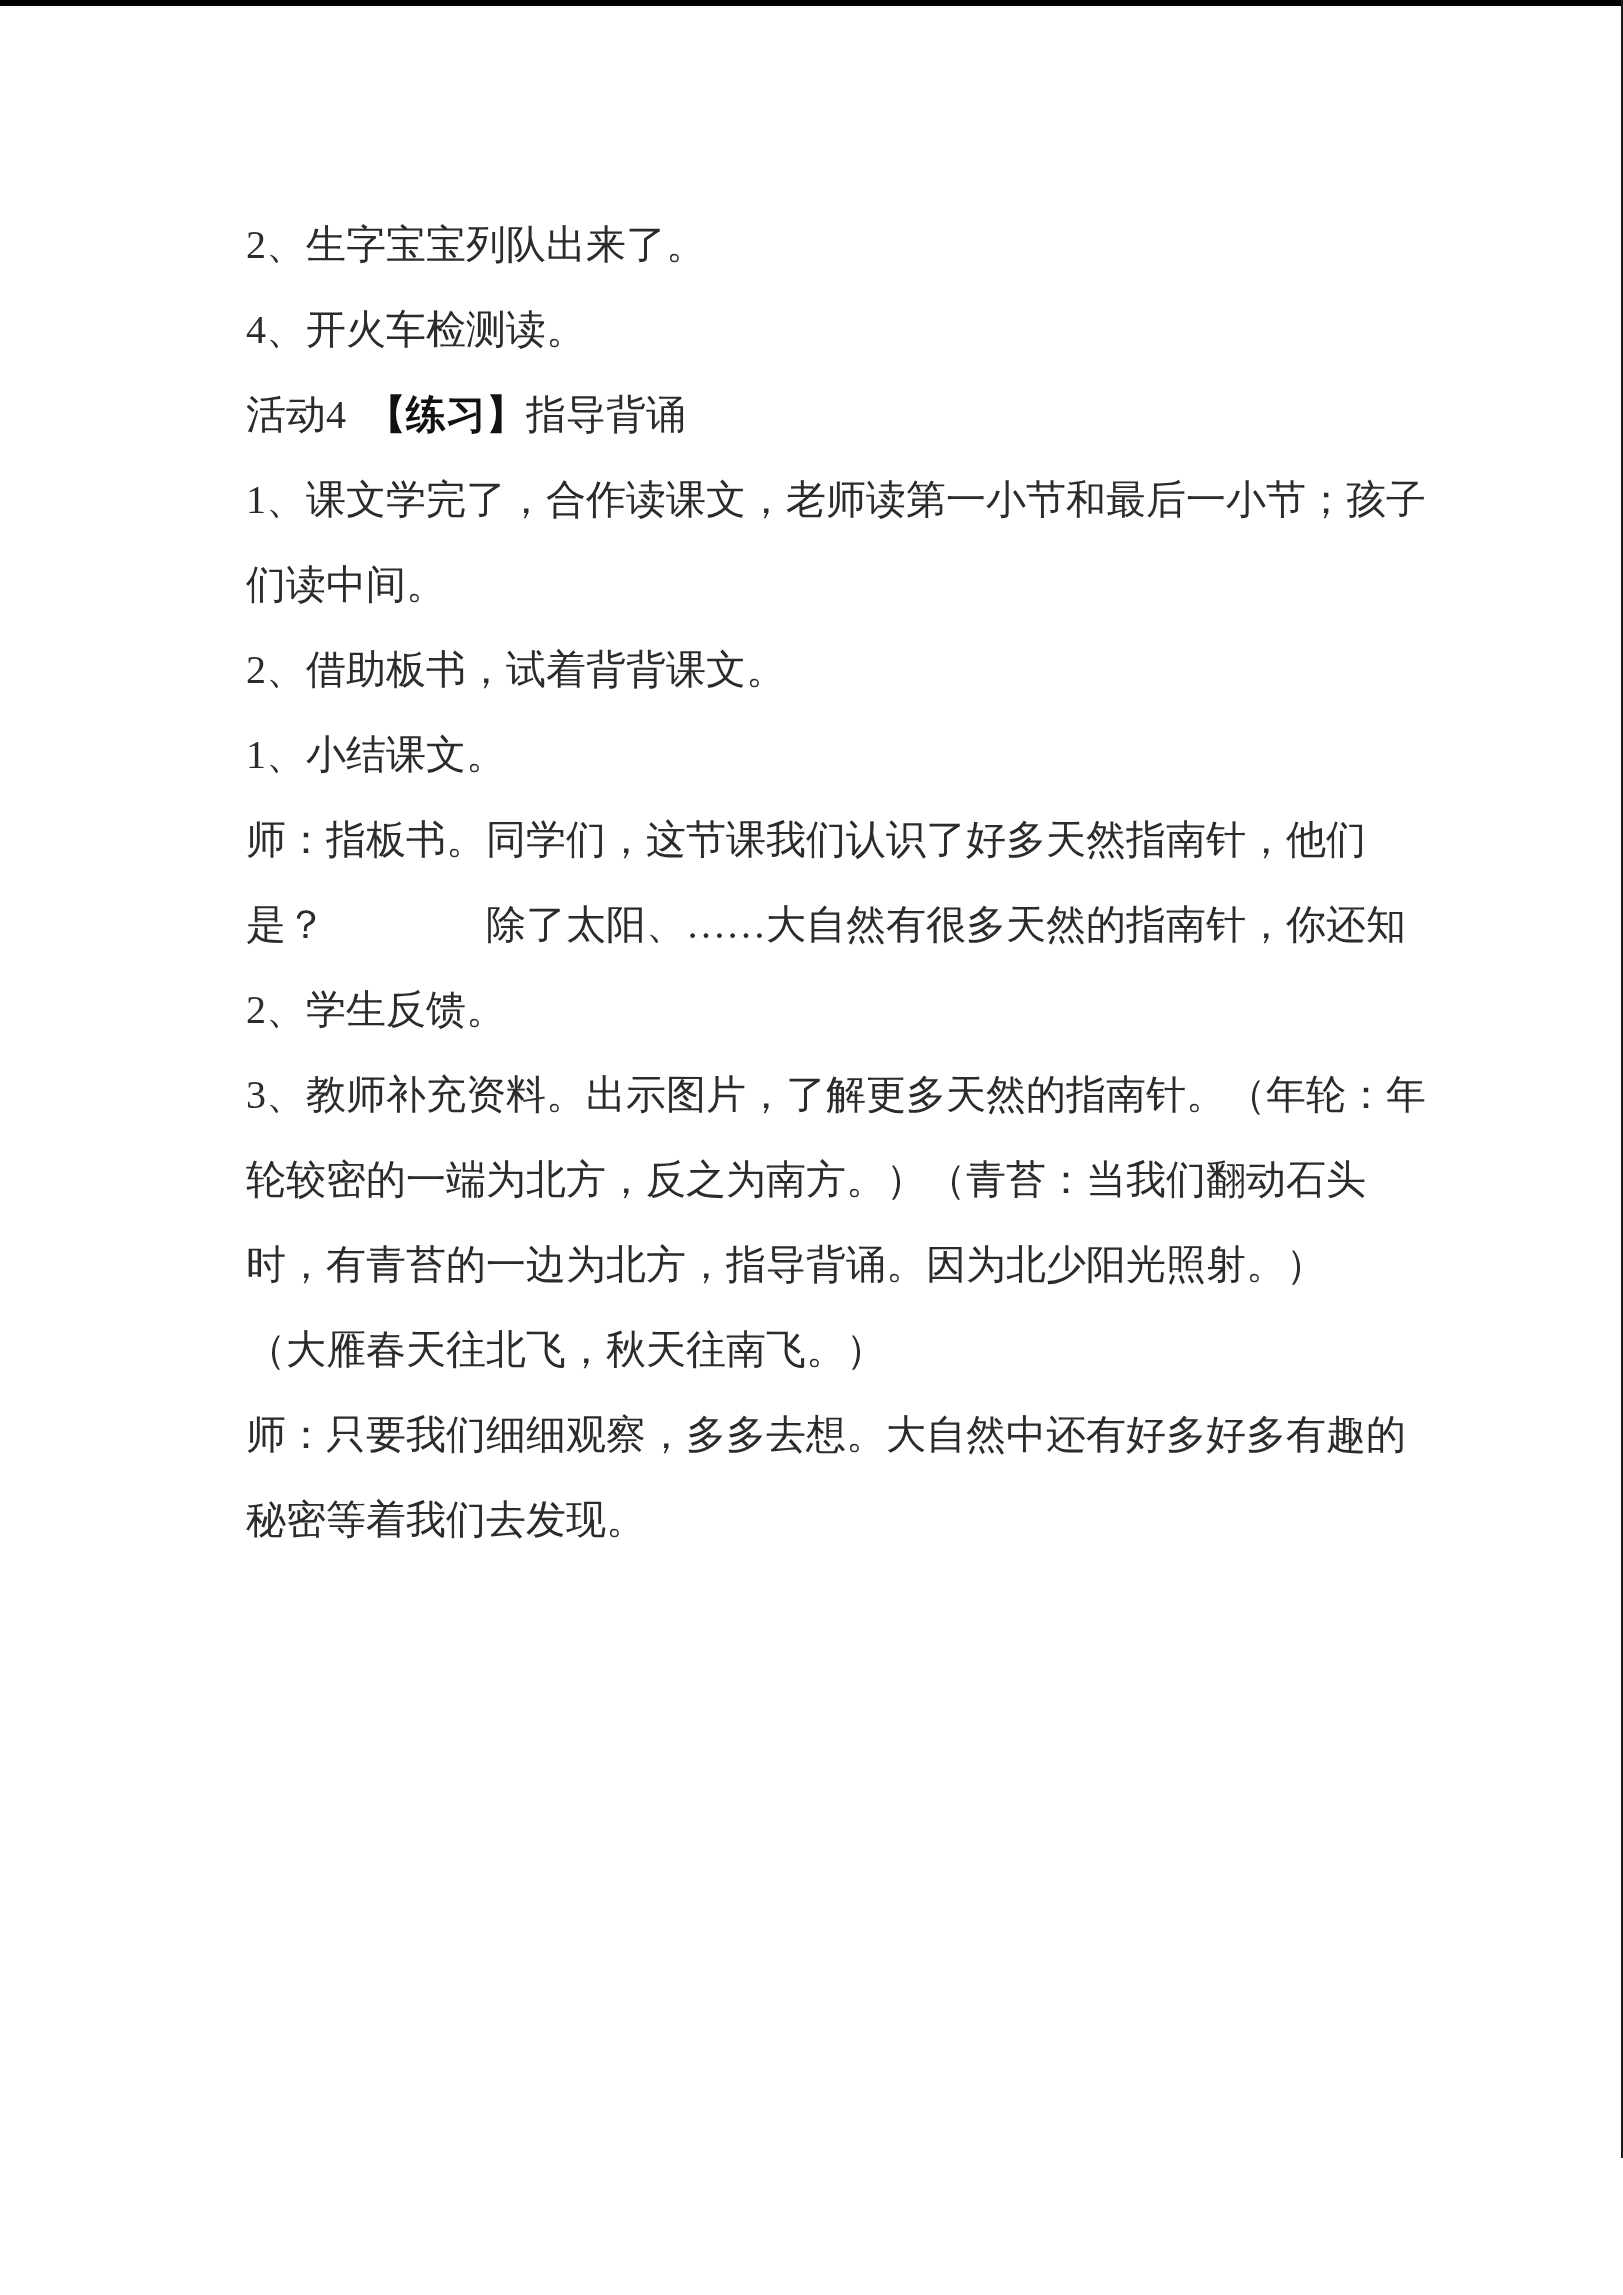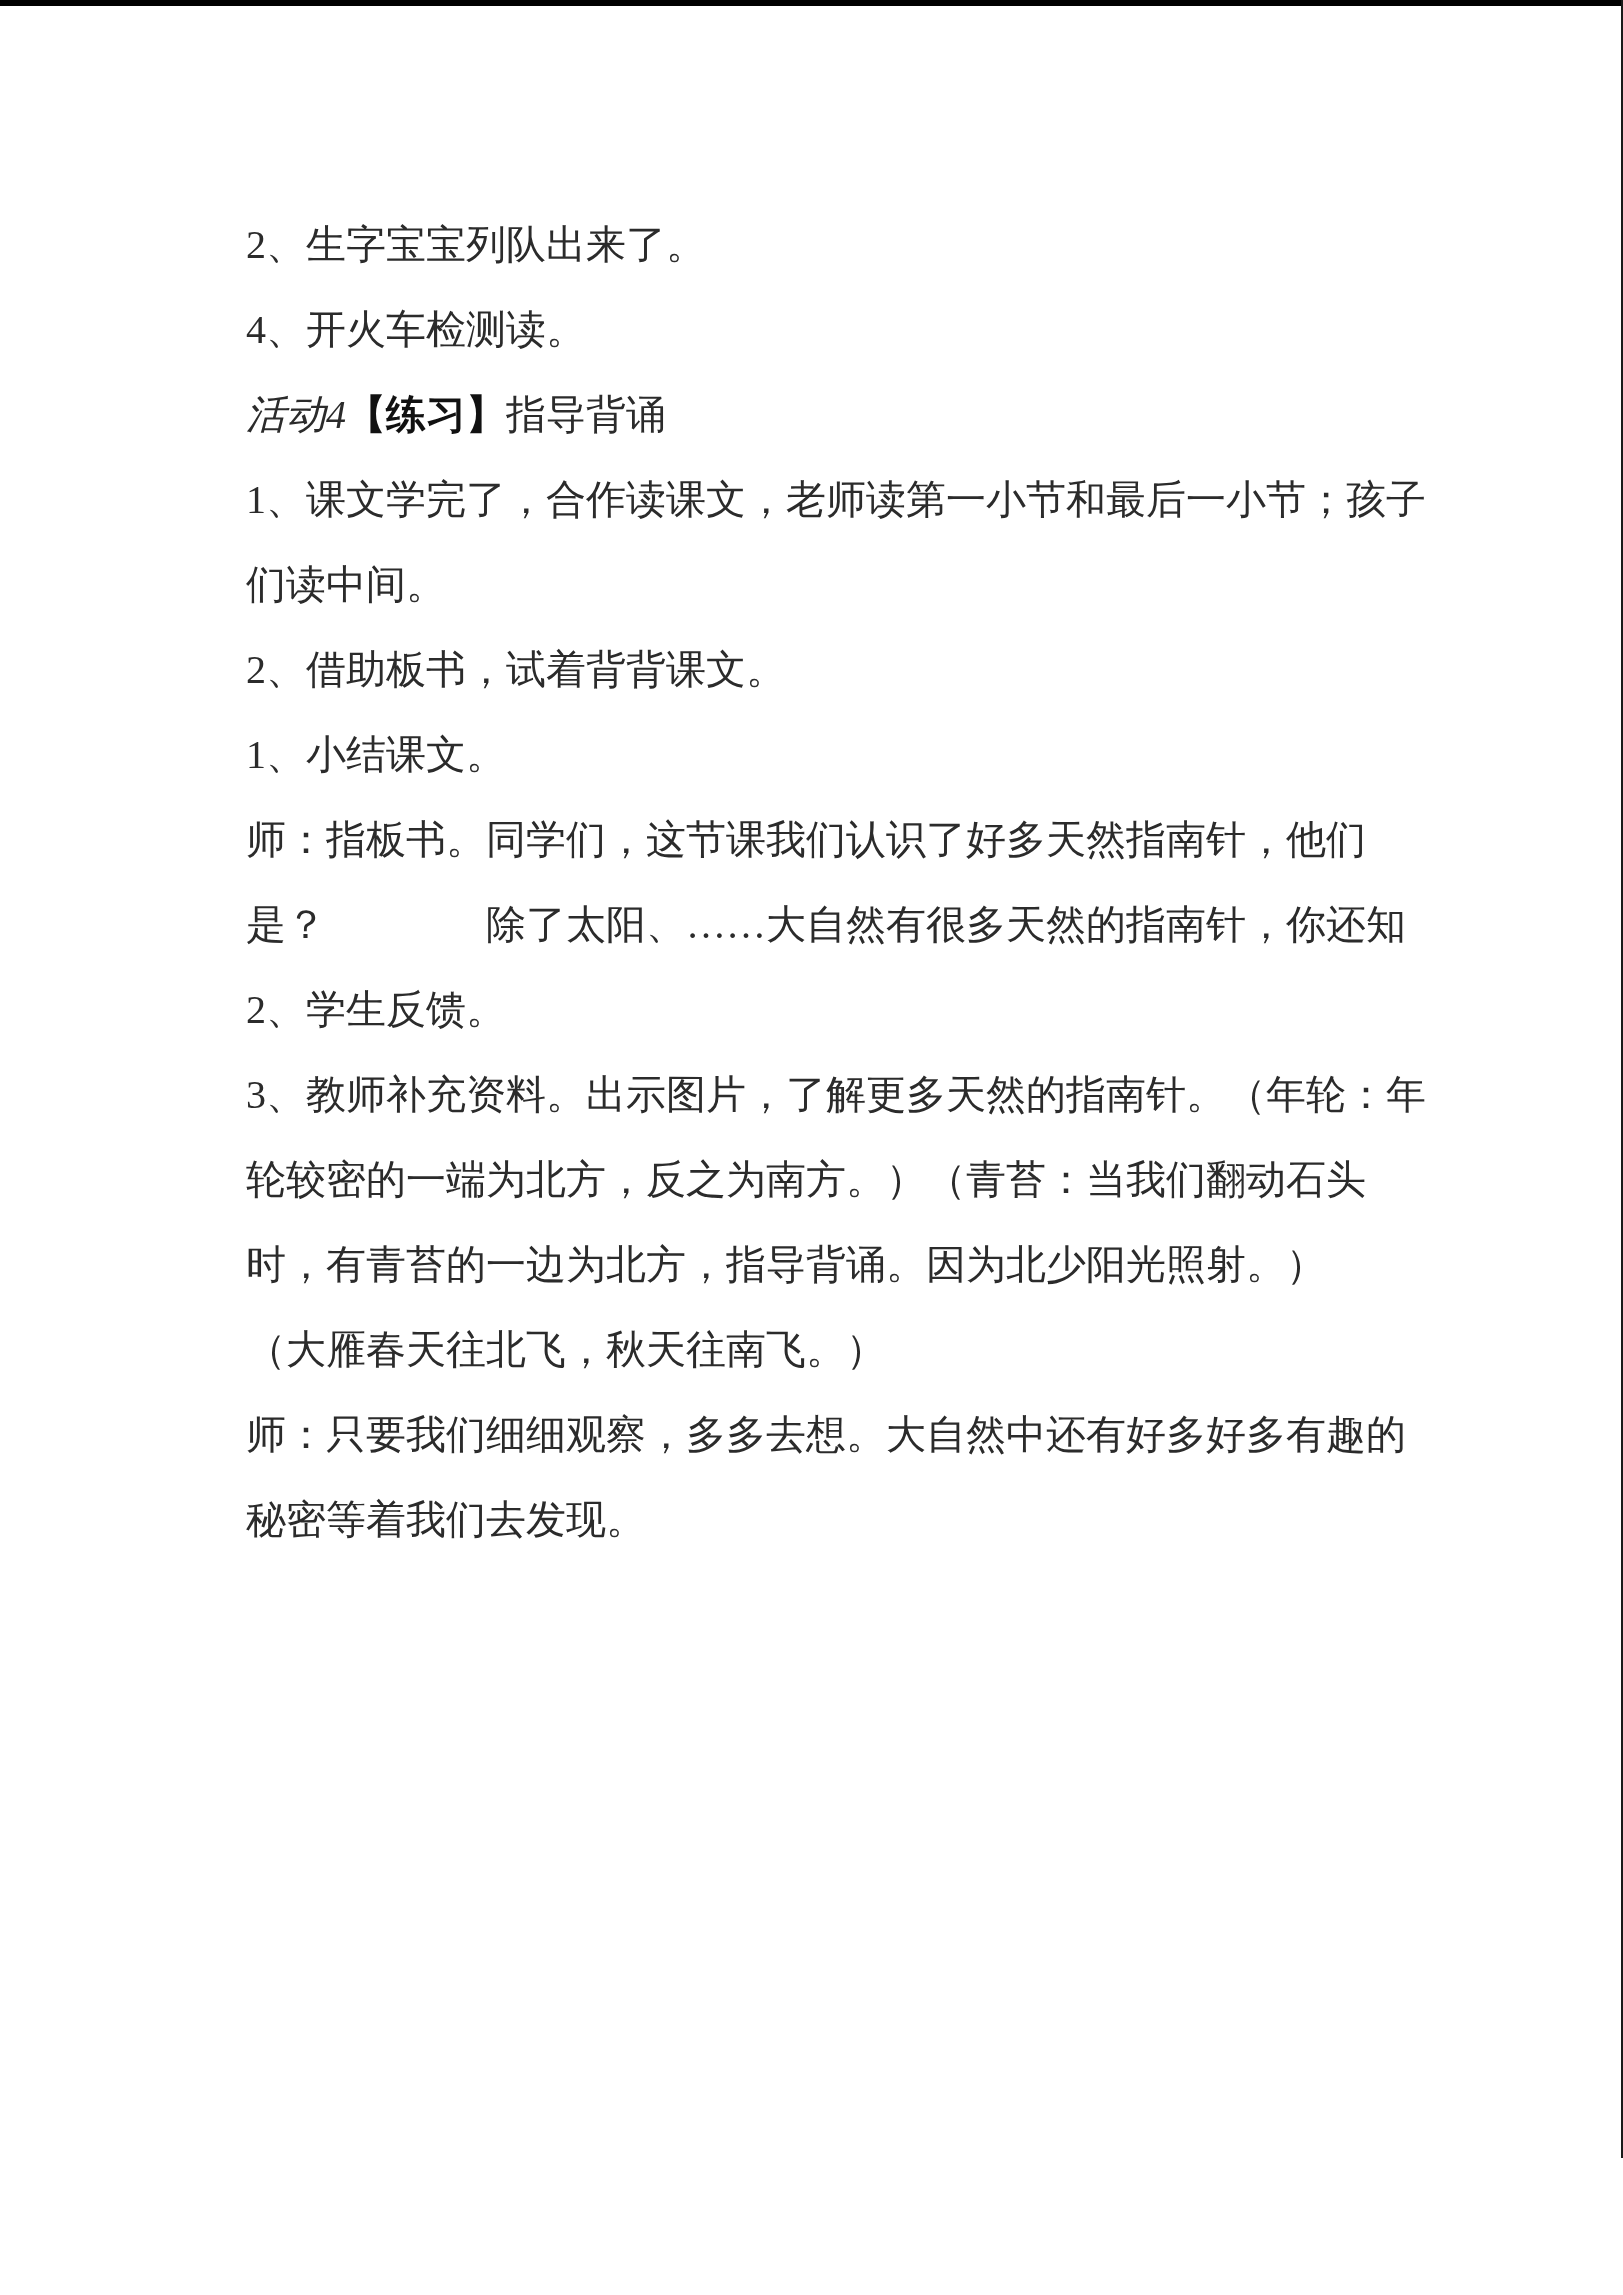--- a/index.html
+++ b/index.html
@@ -38,25 +38,25 @@
     width: 1152px;
     font-size: 40px;
     line-height: 85px;
     color: #2b2b2b;
     letter-spacing: 0;
   }
   .line {
     white-space: pre;
   }
   .seg.italic {
-    font-style: italic;
   }
   .seg.bold {
     font-weight: 700;
     color: #111111;
+    margin-left: 20px;
   }
 </style>
 </head>
 <body>
 
 <div class="page" style="background: rgb(255, 255, 255);">
   <div class="top-bar" style="background: rgb(0, 0, 0);"></div>
   <div class="right-bar" style="background: rgb(26, 26, 26);"></div>
   <div class="content" style="color: rgb(43, 43, 43);">
       <div class="line"><span class="seg">2、生字宝宝列队出来了。</span></div>

